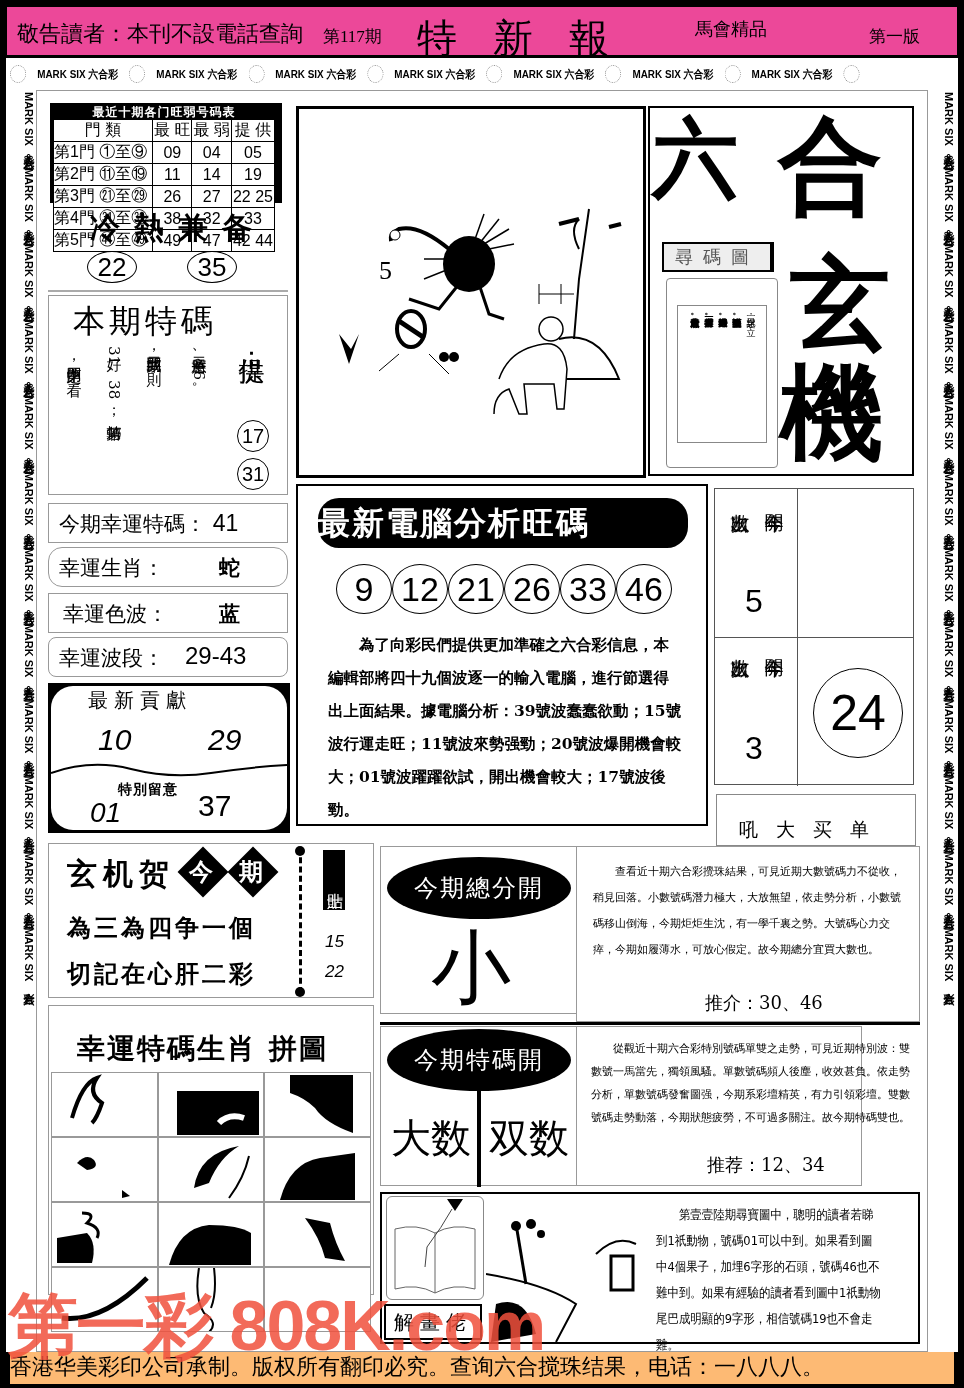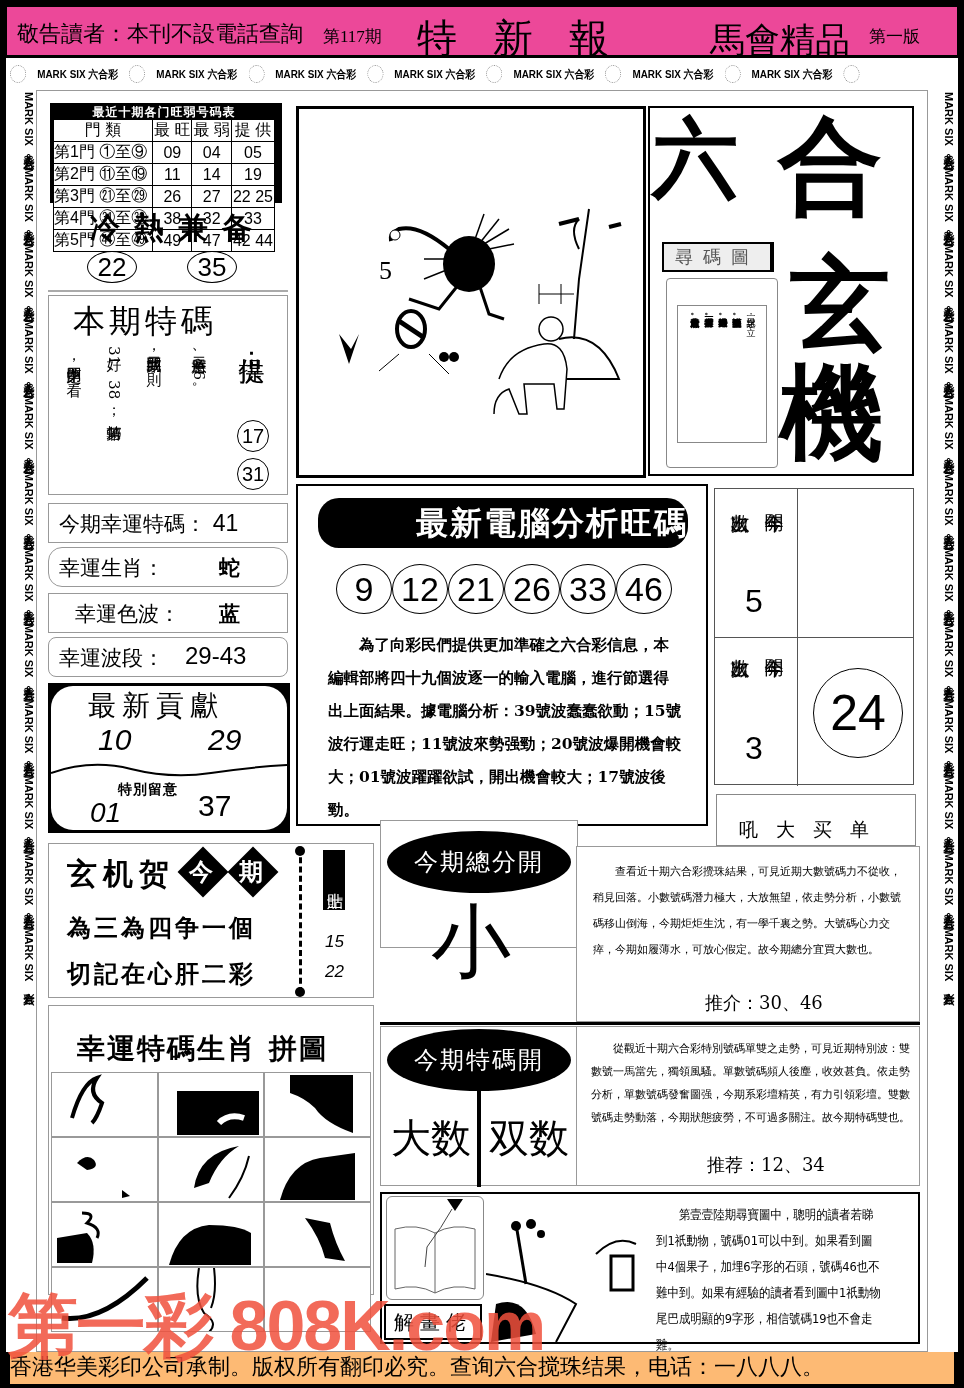--- a/index.html
+++ b/index.html
@@ -2,21 +2,21 @@
 <html><head>
 <meta charset="utf-8">
 <style>
 *{box-sizing:border-box;margin:0;padding:0}
 body{width:964px;height:1388px;background:#000;position:relative;overflow:hidden;font-family:"DejaVu Sans","Liberation Sans",sans-serif;color:#000}
 .abs{position:absolute}
 .header{left:6px;top:6px;width:952px;height:50px;background:#ec4899;border:1px solid #000}
 .hdr-notice{left:10px;top:12px;font-size:22px;font-family:"DejaVu Serif",serif;letter-spacing:0px}
 .hdr-issue{left:316px;top:18px;font-size:17px;font-family:Liberation Serif, serif}
 .hdr-title{left:410px;top:4px;font-size:40px;font-family:"DejaVu Serif",serif;letter-spacing:36px}
-.hdr-sub{left:703px;top:10px;font-size:35px;font-family:Liberation Mono, monospace}
+.hdr-sub{left:688px;top:10px;font-size:18px;font-family:Liberation Mono, monospace}
 .hdr-edition{left:862px;top:18px;font-size:17px;font-family:"DejaVu Serif",serif}
 .frame{left:6px;top:58px;width:952px;height:1294px;background:#fff}
 .bannerrow{left:10px;top:62px;width:944px;height:24px;display:flex;align-items:center;justify-content:space-between;font-size:11px;font-family:"Liberation Sans",sans-serif;font-weight:bold;transform:scaleX(0.9);transform-origin:left}
 .flower{width:18px;height:18px;border-radius:50%;border:1px dotted #888;display:inline-block}
 .side{width:26px;font-size:11px;writing-mode:vertical-rl;font-weight:bold;font-family:"Liberation Sans",sans-serif;overflow:hidden;white-space:nowrap}
 .inner{left:36px;top:90px;width:892px;height:1262px;border:1px solid #999;background:#fff}
 .box{border:1px solid #999;background:#fff}
 .blkbox{border:3px solid #000;background:#fff}
 table.door{border-collapse:collapse;width:100%;font-size:16px;font-family:"Liberation Sans",sans-serif}
 table.door td,table.door th{border:1px solid #000;text-align:center;height:13px;padding:0}
@@ -127,32 +127,32 @@
 </div>
 
 <div class="abs box" style="left:48px;top:503px;width:240px;height:40px;padding:6px 10px;font-size:21px;font-family:'DejaVu Serif',serif">
   <span>今期幸運特碼：</span>
   <span style="font-family:'Liberation Sans',sans-serif;font-size:23px">41</span>
 </div>
 <div class="abs box" style="left:48px;top:547px;width:240px;height:40px;border-radius:14px;padding:6px 10px;font-size:21px;font-family:'DejaVu Serif',serif">
   <span>幸運生肖：</span>
   <span class="abs" style="left:170px;top:6px;font-weight:bold">蛇</span>
 </div>
-<div class="abs box" style="left:48px;top:593px;width:240px;height:40px;padding:6px 26px;font-size:21px;font-family:'DejaVu Serif',serif">
+<div class="abs box" style="left:48px;top:593px;width:240px;height:40px;padding:6px 14px;font-size:21px;font-family:'DejaVu Serif',serif">
   <span>幸運色波：</span>
   <span class="abs" style="left:170px;top:6px;font-weight:bold">蓝</span>
 </div>
 <div class="abs box" style="left:48px;top:637px;width:240px;height:40px;border-radius:8px;padding:6px 10px;font-size:21px;font-family:'DejaVu Serif',serif">
   <span>幸運波段：</span>
   <span class="abs" style="left:136px;top:4px;font-family:'Liberation Sans',sans-serif;font-size:24px">29-43</span>
 </div>
 
 <div class="abs" style="left:48px;top:683px;width:242px;height:150px;background:#000">
   <div class="abs" style="left:3px;top:3px;width:236px;height:144px;background:#fff;border-radius:22px"></div>
-  <div class="abs" style="left:40px;top:4px;font-size:28px;letter-spacing:6px;font-family:'DejaVu Sans',sans-serif">最新貢獻</div>
+  <div class="abs" style="left:40px;top:4px;font-size:20px;letter-spacing:6px;font-family:'DejaVu Sans',sans-serif">最新貢獻</div>
   <div class="abs" style="left:50px;top:40px;font-size:30px;font-style:italic;font-family:'Liberation Sans',sans-serif">10</div>
   <div class="abs" style="left:160px;top:40px;font-size:30px;font-style:italic;font-family:'Liberation Sans',sans-serif">29</div>
   <svg class="abs" style="left:3px;top:76px" width="236" height="24">
       <path d="M0 14 Q 40 0 80 10 T 160 14 T 236 6" stroke="#000" stroke-width="2" fill="none"></path>
     </svg>
   <div class="abs" style="left:70px;top:98px;font-size:14px;font-weight:bold;letter-spacing:1px">特別留意</div>
   <div class="abs" style="left:42px;top:114px;font-size:28px;font-style:italic;font-family:'Liberation Sans',sans-serif">01</div>
   <div class="abs" style="left:150px;top:106px;font-size:30px;font-family:'Liberation Sans',sans-serif">37</div>
 </div>
 
@@ -212,21 +212,21 @@
     <div class="abs" style="left:10px;top:26px;width:90px;height:138px;border:1px solid #888"></div>
     <div class="abs vtext" style="left:78px;top:32px;font-size:9px;height:110px;line-height:12px">一字記之日，立</div>
     <div class="abs vtext" style="left:64px;top:32px;font-size:9px;height:100px;line-height:12px;font-weight:bold">立而不動要謹慎。</div>
     <div class="abs vtext" style="left:50px;top:32px;font-size:9px;height:100px;line-height:12px;font-weight:bold">大好時機不錯過。</div>
     <div class="abs vtext" style="left:36px;top:32px;font-size:9px;height:100px;line-height:12px;font-weight:bold">欲有所獲需一搏。</div>
     <div class="abs vtext" style="left:22px;top:32px;font-size:9px;height:100px;line-height:12px;font-weight:bold">迷失方向最悲哀。</div>
   </div>
 </div>
 
 <div class="abs blkbox" style="left:296px;top:484px;width:412px;height:342px;border-width:2px">
-  <div class="abs" style="left:20px;top:12px;width:370px;height:50px;background:#000;border-radius:21px;color:#fff;font-size:32px;font-weight:bold;text-align:right;line-height:50px;letter-spacing:2px">最新電腦分析旺碼</div>
+  <div class="abs" style="left:20px;top:12px;width:370px;height:50px;background:#000;border-radius:21px;color:#fff;font-size:32px;font-weight:bold;text-align:left;line-height:50px;letter-spacing:2px">最新電腦分析旺碼</div>
   <div class="abs" style="left:38px;top:78px;display:flex">
     <span class="circle" style="width:56px;height:50px;font-size:34px;font-family:'Liberation Sans',sans-serif">9</span>
     <span class="circle" style="width:56px;height:50px;font-size:34px;font-family:'Liberation Sans',sans-serif">12</span>
     <span class="circle" style="width:56px;height:50px;font-size:34px;font-family:'Liberation Sans',sans-serif">21</span>
     <span class="circle" style="width:56px;height:50px;font-size:34px;font-family:'Liberation Sans',sans-serif">26</span>
     <span class="circle" style="width:56px;height:50px;font-size:34px;font-family:'Liberation Sans',sans-serif">33</span>
     <span class="circle" style="width:56px;height:50px;font-size:34px;font-family:'Liberation Sans',sans-serif">46</span>
   </div>
   <div class="abs para" style="left:30px;top:142px;width:356px;font-size:15.5px;line-height:33px;text-indent:2em;font-weight:bold">為了向彩民們提供更加準確之六合彩信息，本編輯部將四十九個波逐一的輸入電腦，進行節選得出上面結果。據電腦分析：39號波蠢蠢欲動；15號波行運走旺；11號波來勢强勁；20號波爆開機會較大；01號波躍躍欲試，開出機會較大；17號波後勁。</div>
 </div>
@@ -258,37 +258,37 @@
   <div class="abs" style="left:18px;top:68px;font-size:24px;font-weight:bold;letter-spacing:3px;font-family:'DejaVu Serif',serif">為三為四争一個</div>
   <div class="abs" style="left:18px;top:114px;font-size:24px;font-weight:bold;letter-spacing:3px;font-family:'DejaVu Serif',serif">切記在心肝二彩</div>
   <div class="abs" style="left:250px;top:4px;width:4px;height:145px;border-left:3px dashed #000"></div>
   <div class="abs" style="left:246px;top:2px;width:10px;height:10px;border-radius:50%;background:#000"></div>
   <div class="abs" style="left:246px;top:143px;width:10px;height:10px;border-radius:50%;background:#000"></div>
   <div class="abs vtext" style="left:274px;top:6px;width:22px;height:60px;background:#000;color:#fff;font-size:16px;text-align:center">貼士</div>
   <div class="abs" style="left:276px;top:88px;font-size:17px;font-style:italic;font-family:'Liberation Sans',sans-serif">15</div>
   <div class="abs" style="left:276px;top:118px;font-size:17px;font-style:italic;font-family:'Liberation Sans',sans-serif">22</div>
 </div>
 
-<div class="abs box" style="left:380px;top:820px;width:198px;height:128px">
+<div class="abs box" style="left:380px;top:846px;width:198px;height:168px">
   <div class="abs oval-black" style="left:6px;top:10px;width:184px;height:62px;font-size:24px;letter-spacing:2px">今期總分開</div>
   <div class="abs" style="left:50px;top:76px;font-size:80px;font-family:'DejaVu Serif',serif;line-height:90px">小</div>
 </div>
 <div class="abs" style="left:380px;top:1022px;width:540px;height:3px;background:#000"></div>
 <div class="abs box" style="left:576px;top:846px;width:344px;height:176px;border-left:1px solid #999">
   <div class="abs para" style="left:16px;top:12px;width:316px;font-size:11px;line-height:26px;text-indent:2em">查看近十期六合彩攪珠結果，可見近期大數號碼力不從收，稍見回落。小數號碼潛力極大，大放無望，依走勢分析，小數號碼移山倒海，今期炬炬生沈，有一學千裏之勢。大號碼心力交瘁，今期如履薄水，可放心假定。故今期總分宜買大數也。</div>
   <div class="abs" style="left:128px;top:144px;font-size:18px;font-family:'DejaVu Serif',serif">推介：30、46</div>
 </div>
 
 <div class="abs box" style="left:380px;top:1026px;width:198px;height:160px">
   <div class="abs oval-black" style="left:6px;top:2px;width:184px;height:62px;font-size:24px;letter-spacing:2px">今期特碼開</div>
   <div class="abs" style="left:96px;top:64px;width:4px;height:96px;background:#000"></div>
   <div class="abs" style="left:10px;top:84px;font-size:40px;font-family:'DejaVu Serif',serif">大数</div>
   <div class="abs" style="left:108px;top:84px;font-size:40px;font-family:'DejaVu Serif',serif">双数</div>
 </div>
-<div class="abs box" style="left:576px;top:1026px;width:344px;height:160px">
+<div class="abs box" style="left:576px;top:1026px;width:286px;height:160px">
   <div class="abs para" style="left:14px;top:10px;width:320px;font-size:11px;line-height:23px;text-indent:2em">從觀近十期六合彩特別號碼單雙之走勢，可見近期特別波：雙數號一馬當先，獨領風騷。單數號碼頻人後塵，收效甚負。依走勢分析，單數號碼發奮圖强，今期系彩壇精英，有力引領彩壇。雙數號碼走勢動落，今期狀態疲勞，不可過多關注。故今期特碼雙也。</div>
   <div class="abs" style="left:130px;top:126px;font-size:18px;font-family:'DejaVu Serif',serif">推荐：12、34</div>
 </div>
 
 <div class="abs box" style="left:48px;top:1005px;width:326px;height:290px">
   <div class="abs" style="left:28px;top:24px;font-size:28px;font-weight:bold;letter-spacing:2px;font-family:'DejaVu Serif',serif">幸運特碼生肖 拼圖</div>
   <div class="abs puzzle" style="left:2px;top:66px;width:320px;height:260px">
     <div><svg width="106" height="64">
           <path d="M20 45 Q30 10 45 5 Q35 20 50 30 Q45 45 40 50" stroke="#000" stroke-width="4" fill="none"></path>
         </svg></div>

